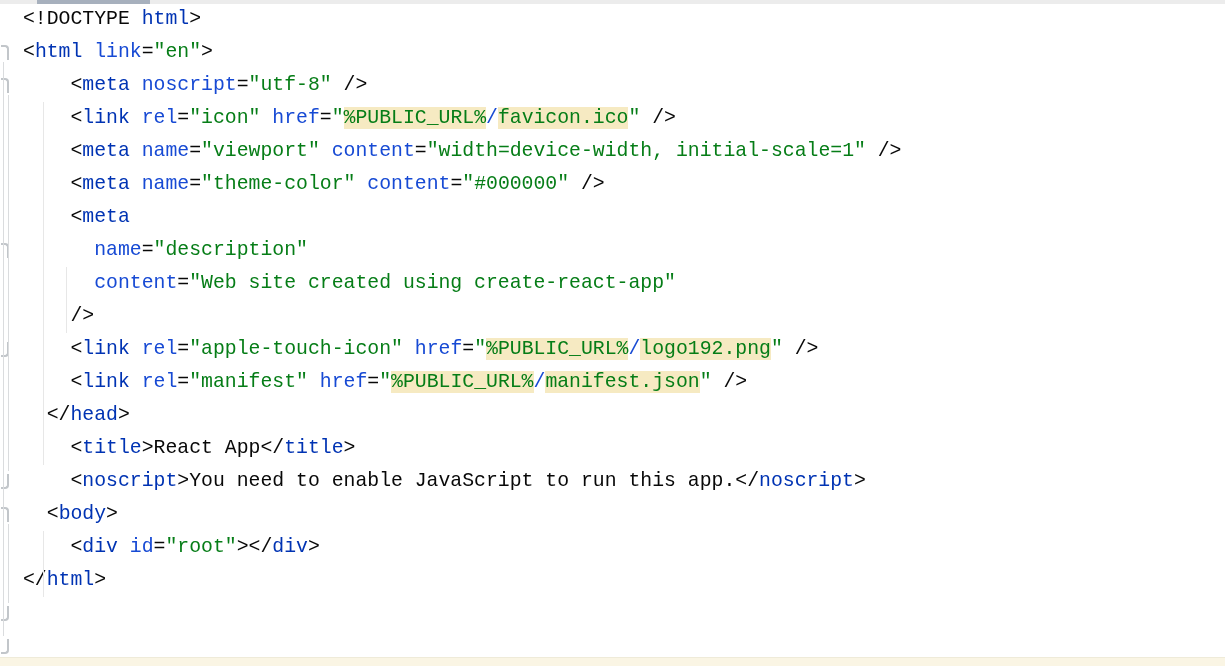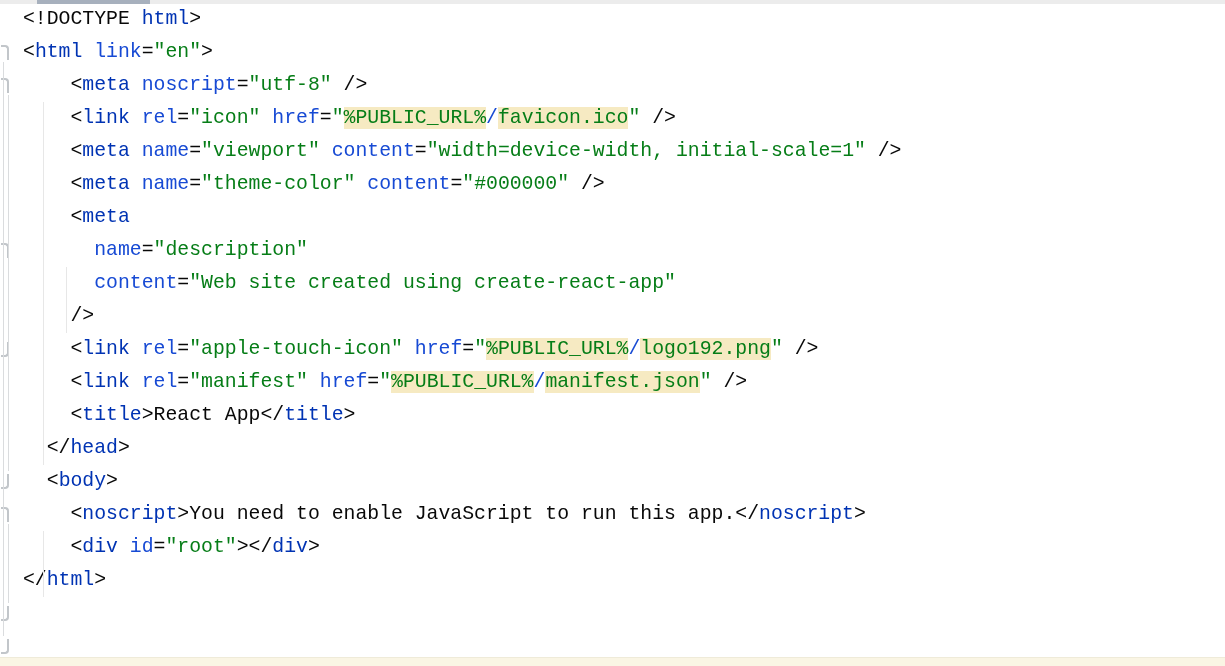--- a/index.html
+++ b/index.html
@@ -93,24 +93,24 @@
       <div class="code-line"><span class="tok-p">    &lt;</span><span class="tok-t">meta</span><span class="tok-p"> </span><span class="tok-a">noscript</span><span class="tok-p">=</span><span class="tok-s">"utf-8"</span><span class="tok-p"> /&gt;</span></div>
       <div class="code-line"><span class="tok-p">    &lt;</span><span class="tok-t">link</span><span class="tok-p"> </span><span class="tok-a">rel</span><span class="tok-p">=</span><span class="tok-s">"icon"</span><span class="tok-p"> </span><span class="tok-a">href</span><span class="tok-p">=</span><span class="tok-s">"</span><span class="tok-h">%PUBLIC_URL%</span><span class="tok-x">/</span><span class="tok-h">favicon.ico</span><span class="tok-s">"</span><span class="tok-p"> /&gt;</span></div>
       <div class="code-line"><span class="tok-p">    &lt;</span><span class="tok-t">meta</span><span class="tok-p"> </span><span class="tok-a">name</span><span class="tok-p">=</span><span class="tok-s">"viewport"</span><span class="tok-p"> </span><span class="tok-a">content</span><span class="tok-p">=</span><span class="tok-s">"width=device-width, initial-scale=1"</span><span class="tok-p"> /&gt;</span></div>
       <div class="code-line"><span class="tok-p">    &lt;</span><span class="tok-t">meta</span><span class="tok-p"> </span><span class="tok-a">name</span><span class="tok-p">=</span><span class="tok-s">"theme-color"</span><span class="tok-p"> </span><span class="tok-a">content</span><span class="tok-p">=</span><span class="tok-s">"#000000"</span><span class="tok-p"> /&gt;</span></div>
       <div class="code-line"><span class="tok-p">    &lt;</span><span class="tok-t">meta</span></div>
       <div class="code-line"><span class="tok-p">      </span><span class="tok-a">name</span><span class="tok-p">=</span><span class="tok-s">"description"</span></div>
       <div class="code-line"><span class="tok-p">      </span><span class="tok-a">content</span><span class="tok-p">=</span><span class="tok-s">"Web site created using create-react-app"</span></div>
       <div class="code-line"><span class="tok-p">    /&gt;</span></div>
       <div class="code-line"><span class="tok-p">    &lt;</span><span class="tok-t">link</span><span class="tok-p"> </span><span class="tok-a">rel</span><span class="tok-p">=</span><span class="tok-s">"apple-touch-icon"</span><span class="tok-p"> </span><span class="tok-a">href</span><span class="tok-p">=</span><span class="tok-s">"</span><span class="tok-h">%PUBLIC_URL%</span><span class="tok-x">/</span><span class="tok-h">logo192.png</span><span class="tok-s">"</span><span class="tok-p"> /&gt;</span></div>
       <div class="code-line"><span class="tok-p">    &lt;</span><span class="tok-t">link</span><span class="tok-p"> </span><span class="tok-a">rel</span><span class="tok-p">=</span><span class="tok-s">"manifest"</span><span class="tok-p"> </span><span class="tok-a">href</span><span class="tok-p">=</span><span class="tok-s">"</span><span class="tok-h">%PUBLIC_URL%</span><span class="tok-x">/</span><span class="tok-h">manifest.json</span><span class="tok-s">"</span><span class="tok-p"> /&gt;</span></div>
+      <div class="code-line"><span class="tok-p">  &lt;/</span><span class="tok-t">head</span><span class="tok-p">&gt;</span></div>
       <div class="code-line"><span class="tok-p">    &lt;</span><span class="tok-t">title</span><span class="tok-p">&gt;</span><span class="tok-p">React App</span><span class="tok-p">&lt;/</span><span class="tok-t">title</span><span class="tok-p">&gt;</span></div>
-      <div class="code-line"><span class="tok-p">  &lt;/</span><span class="tok-t">head</span><span class="tok-p">&gt;</span></div>
+      <div class="code-line"><span class="tok-p">    &lt;</span><span class="tok-t">noscript</span><span class="tok-p">&gt;</span><span class="tok-p">You need to enable JavaScript to run this app.</span><span class="tok-p">&lt;/</span><span class="tok-t">noscript</span><span class="tok-p">&gt;</span></div>
       <div class="code-line"><span class="tok-p">  &lt;</span><span class="tok-t">body</span><span class="tok-p">&gt;</span></div>
-      <div class="code-line"><span class="tok-p">    &lt;</span><span class="tok-t">noscript</span><span class="tok-p">&gt;</span><span class="tok-p">You need to enable JavaScript to run this app.</span><span class="tok-p">&lt;/</span><span class="tok-t">noscript</span><span class="tok-p">&gt;</span></div>
       <div class="code-line"><span class="tok-p">    &lt;</span><span class="tok-t">div</span><span class="tok-p"> </span><span class="tok-a">id</span><span class="tok-p">=</span><span class="tok-s">"root"</span><span class="tok-p">&gt;</span><span class="tok-p">&lt;/</span><span class="tok-t">div</span><span class="tok-p">&gt;</span></div>
       <div class="code-line"><span class="tok-p">&lt;/</span><span class="tok-t">html</span><span class="tok-p">&gt;</span></div>
     </div>
   <div id="overlay">
       <div class="fold-marker fold-start" style="top: 45px;"></div>
       <div class="fold-marker fold-start" style="top: 78px;"></div>
       <div class="fold-marker fold-start" style="top: 243px;"></div>
       <div class="fold-marker fold-end" style="top: 342px;"></div>
       <div class="fold-marker fold-end" style="top: 474px;"></div>
       <div class="fold-marker fold-start" style="top: 507px;"></div>

